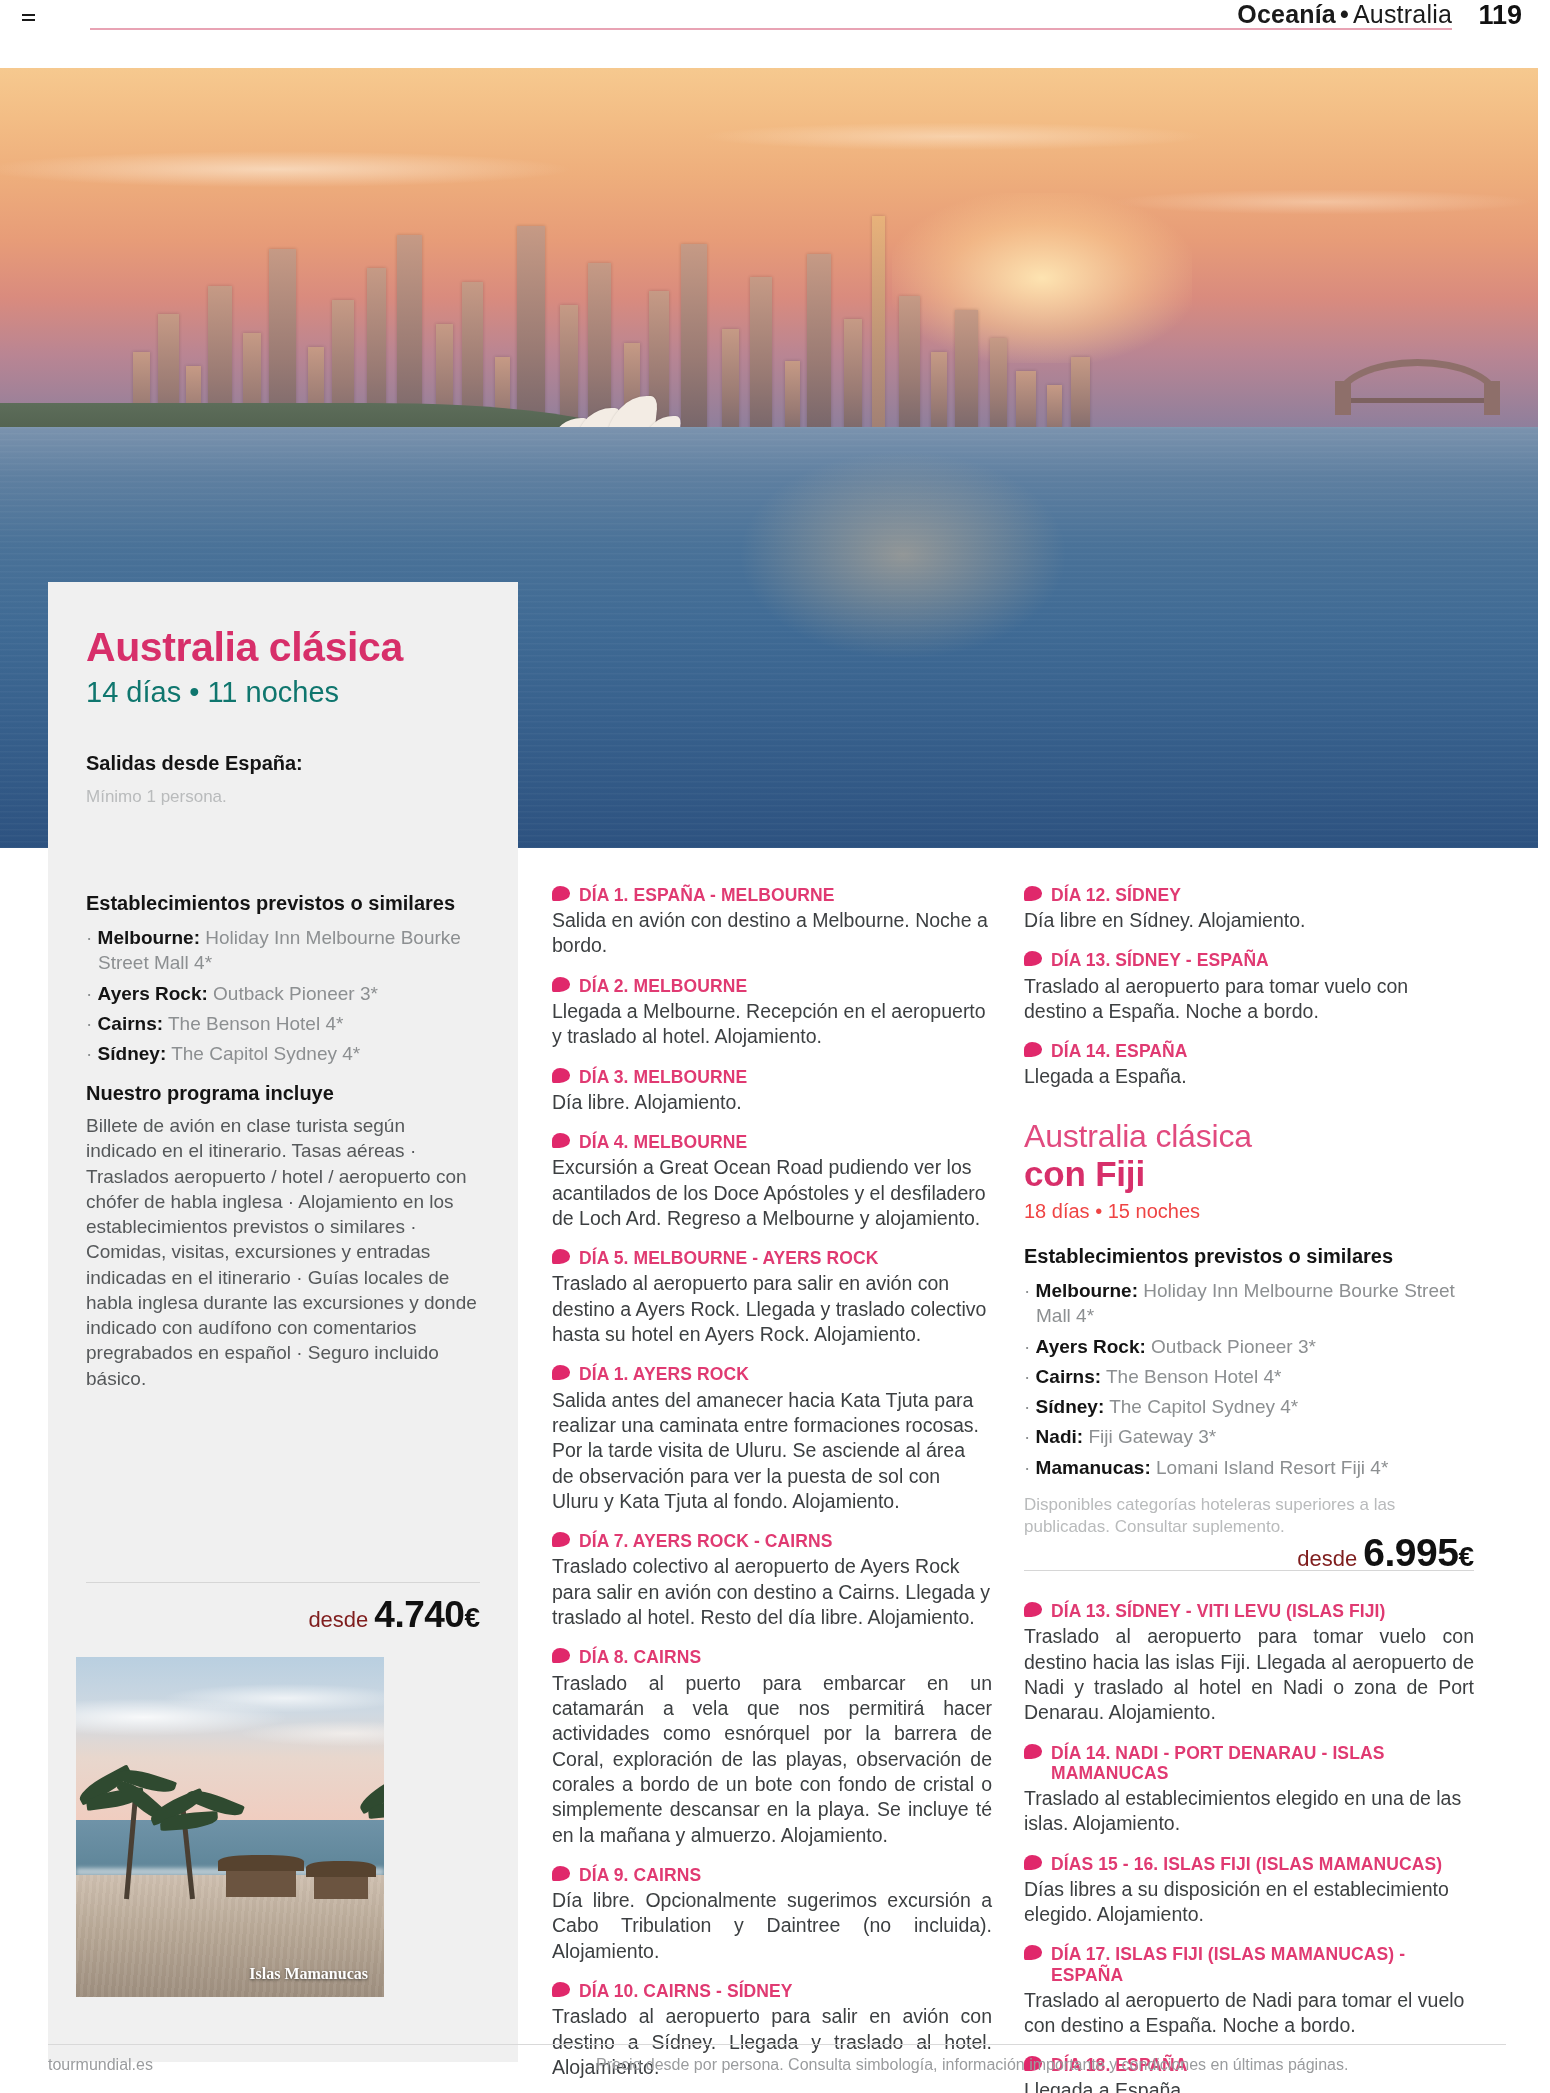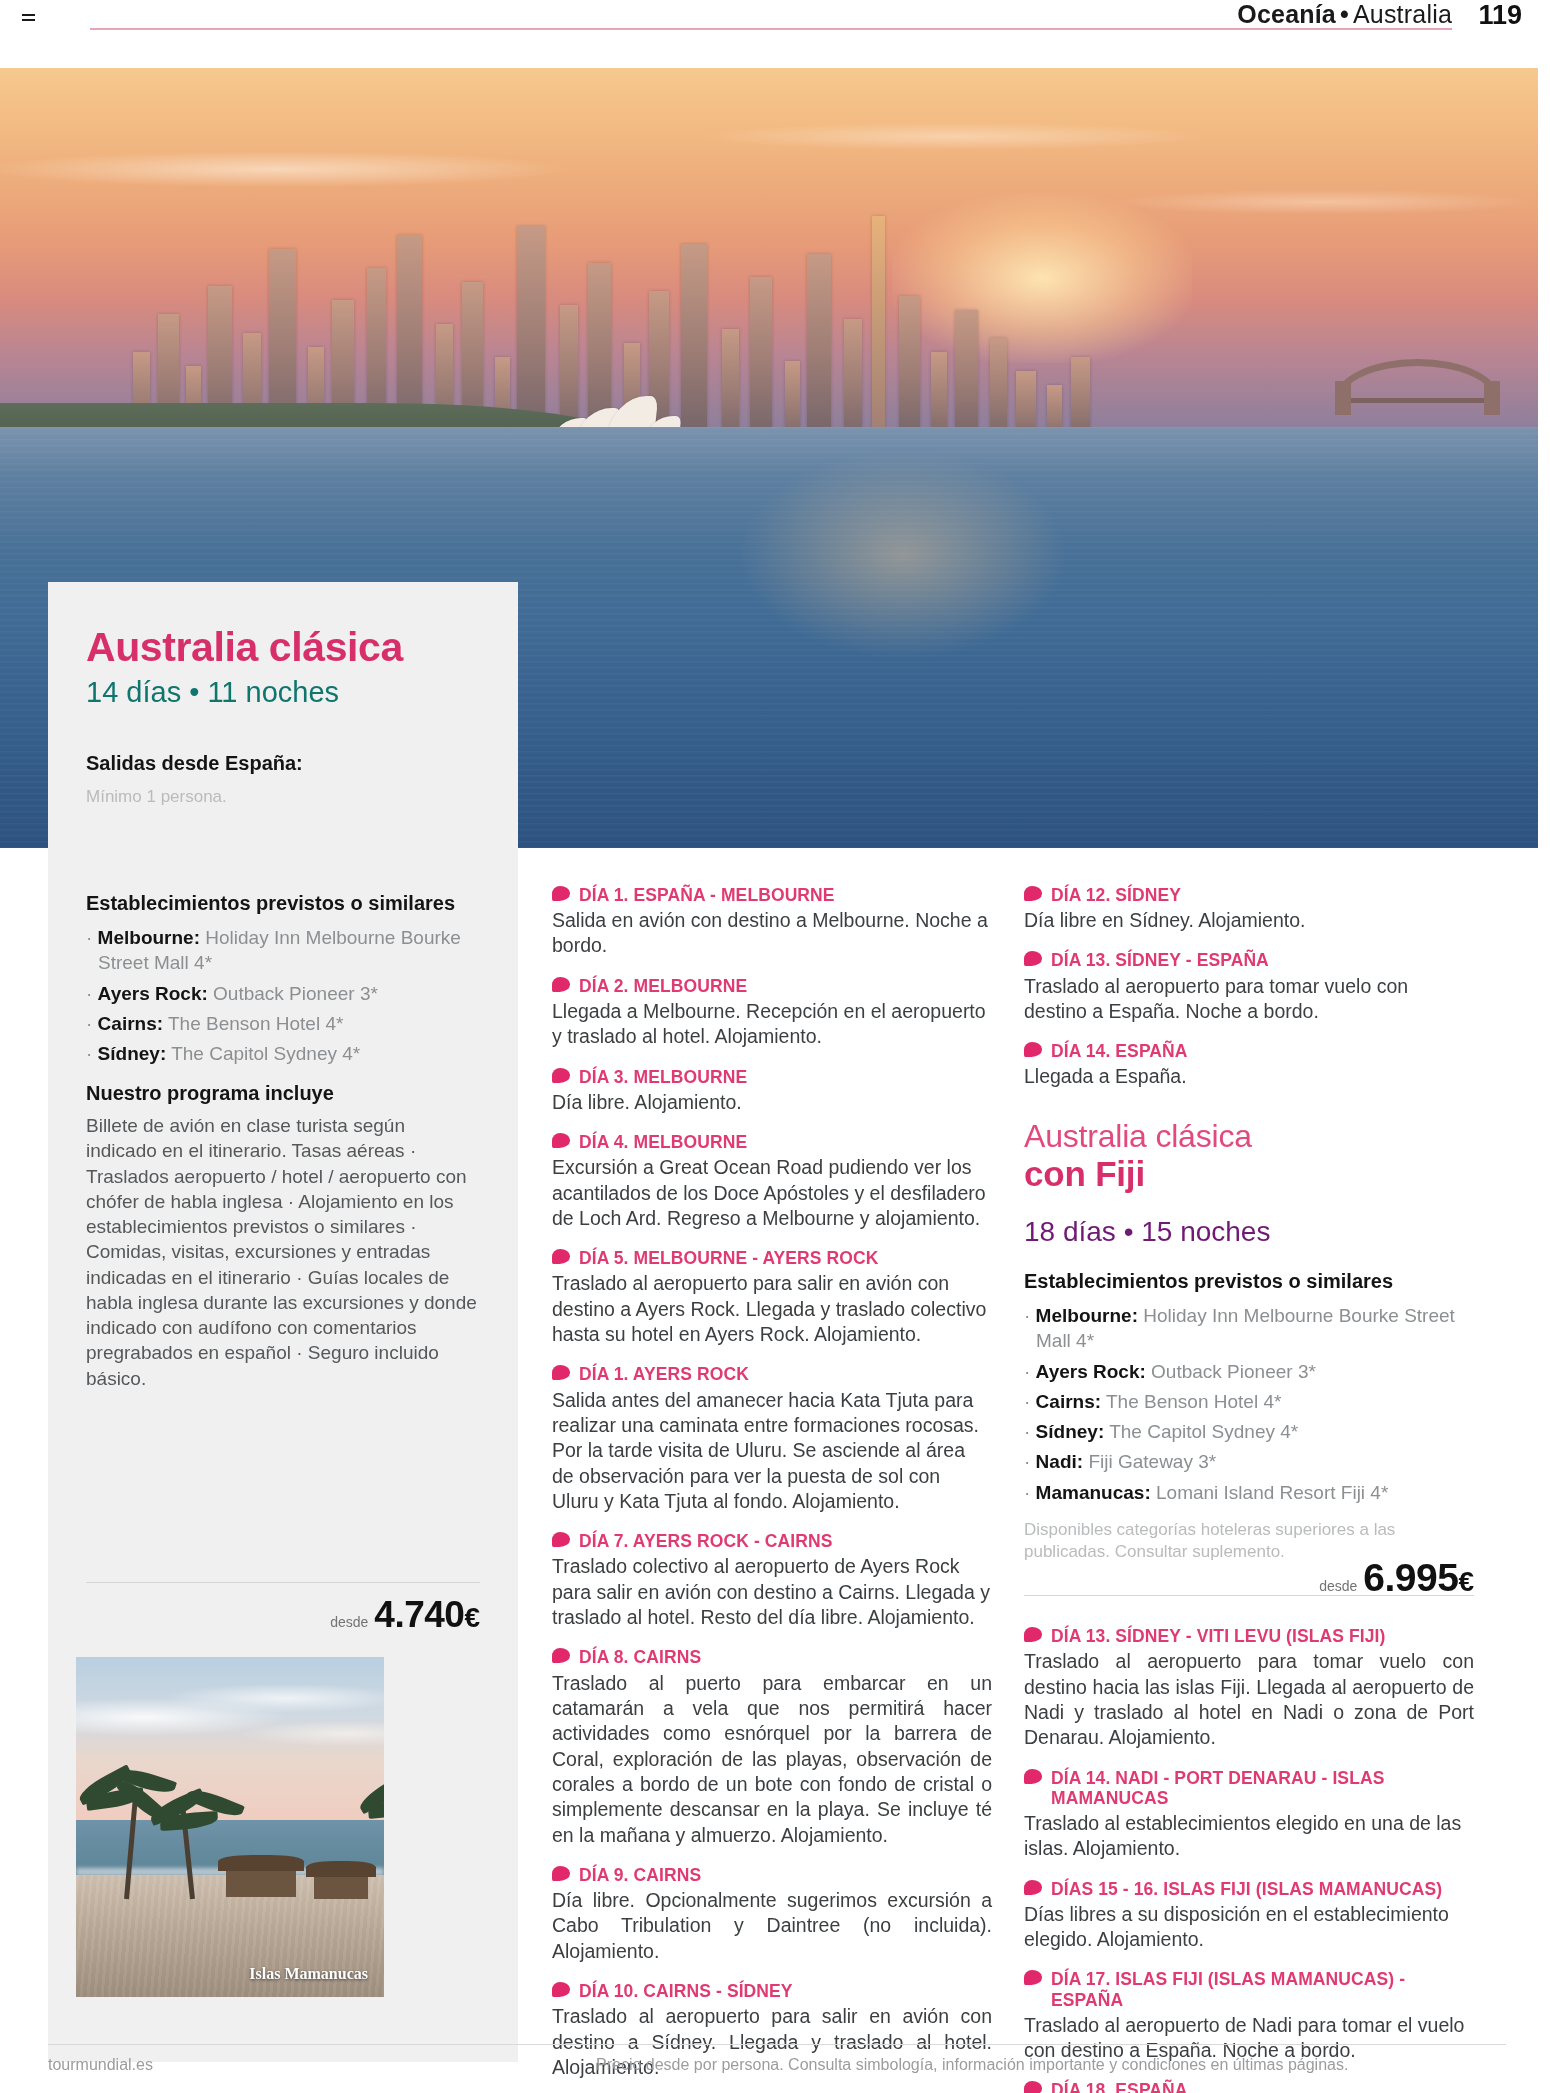--- a/index.html
+++ b/index.html
@@ -152,21 +152,21 @@
   .prog-wrap { position:absolute; left:38px; top:500px; width:395px; }
   .prog-wrap .block-label { display:block; margin-bottom:8px; }
   .prog-wrap p { font-size:19px; color:#55585a; line-height:1.33; }
 
   .price-rule {
     position:absolute; left:38px; top:1000px; width:394px; height:1px; background:#d6d6d6;
   }
   .price-row {
     position:absolute; right:38px; top:1012px; text-align:right; white-space:nowrap;
   }
-  .price-from { font-size:14px; color:#737373; font-weight:400; }
+  .price-from { font-size:22px; color:#7f1d1d; font-weight:400; }
   .price-val { font-size:37px; font-weight:700; color:#111; letter-spacing:-.5px; margin-left:6px; }
   .price-cur { font-size:28px; font-weight:700; color:#111; }
 
   
   .photo2 {
     position:absolute; left:28px; top:1075px; width:308px; height:340px; overflow:hidden;font-family:Liberation Serif, serif;
   }
   .p2-sky{position:absolute;inset:0 0 52% 0;background:linear-gradient(180deg,#b9cfe0 0%,#cfd9e2 35%,#e8d7cd 62%,#f0cdc0 100%);}
   .p2-clouds{position:absolute;left:0;top:4%;width:100%;height:40%;
     background:
@@ -207,21 +207,21 @@
   .day-body { font-size:19.5px; color:#3c3f41; line-height:1.30; }
   .day-body.just { text-align:justify; }
 
   
   .fiji-title {
     margin-top: 28px;
     font-size:32px; font-weight:400; color:#e14a7f; line-height:1.14; letter-spacing:-.2px;
   }
   .fiji-title .b2 { display:block; font-weight:700; color:#d72f6a; font-size:35px; }
   .fiji-days {
-    font-size:28px; color:#701a75; margin-top:22px; font-weight:400;
+    font-size:20px; color:#ef4444; margin-top:6px; font-weight:400;
   }
   .fiji-est-label { font-size:20px; font-weight:700; color:#141414; margin-top:22px; margin-bottom:10px; }
   .fiji-note { font-size:17px; color:#b9bbbc; line-height:1.3; margin-top:14px; }
   .fiji-price-rule { margin-top:32px; width:100%; height:1px; background:#d6d6d6; }
   .fiji-price-row { text-align:right; white-space:nowrap; margin-top:-40px; margin-bottom:10px; }
   .fiji-price-row .price-val { font-size:39px; }
 
   
   .footer-rule { position:absolute; left:48px; top:2044px; width:1458px; height:1px; background:#d9d9d9; }
   .footer-left { position:absolute; left:48px; top:2056px; font-size:16px; color:#9a9c9e; }

